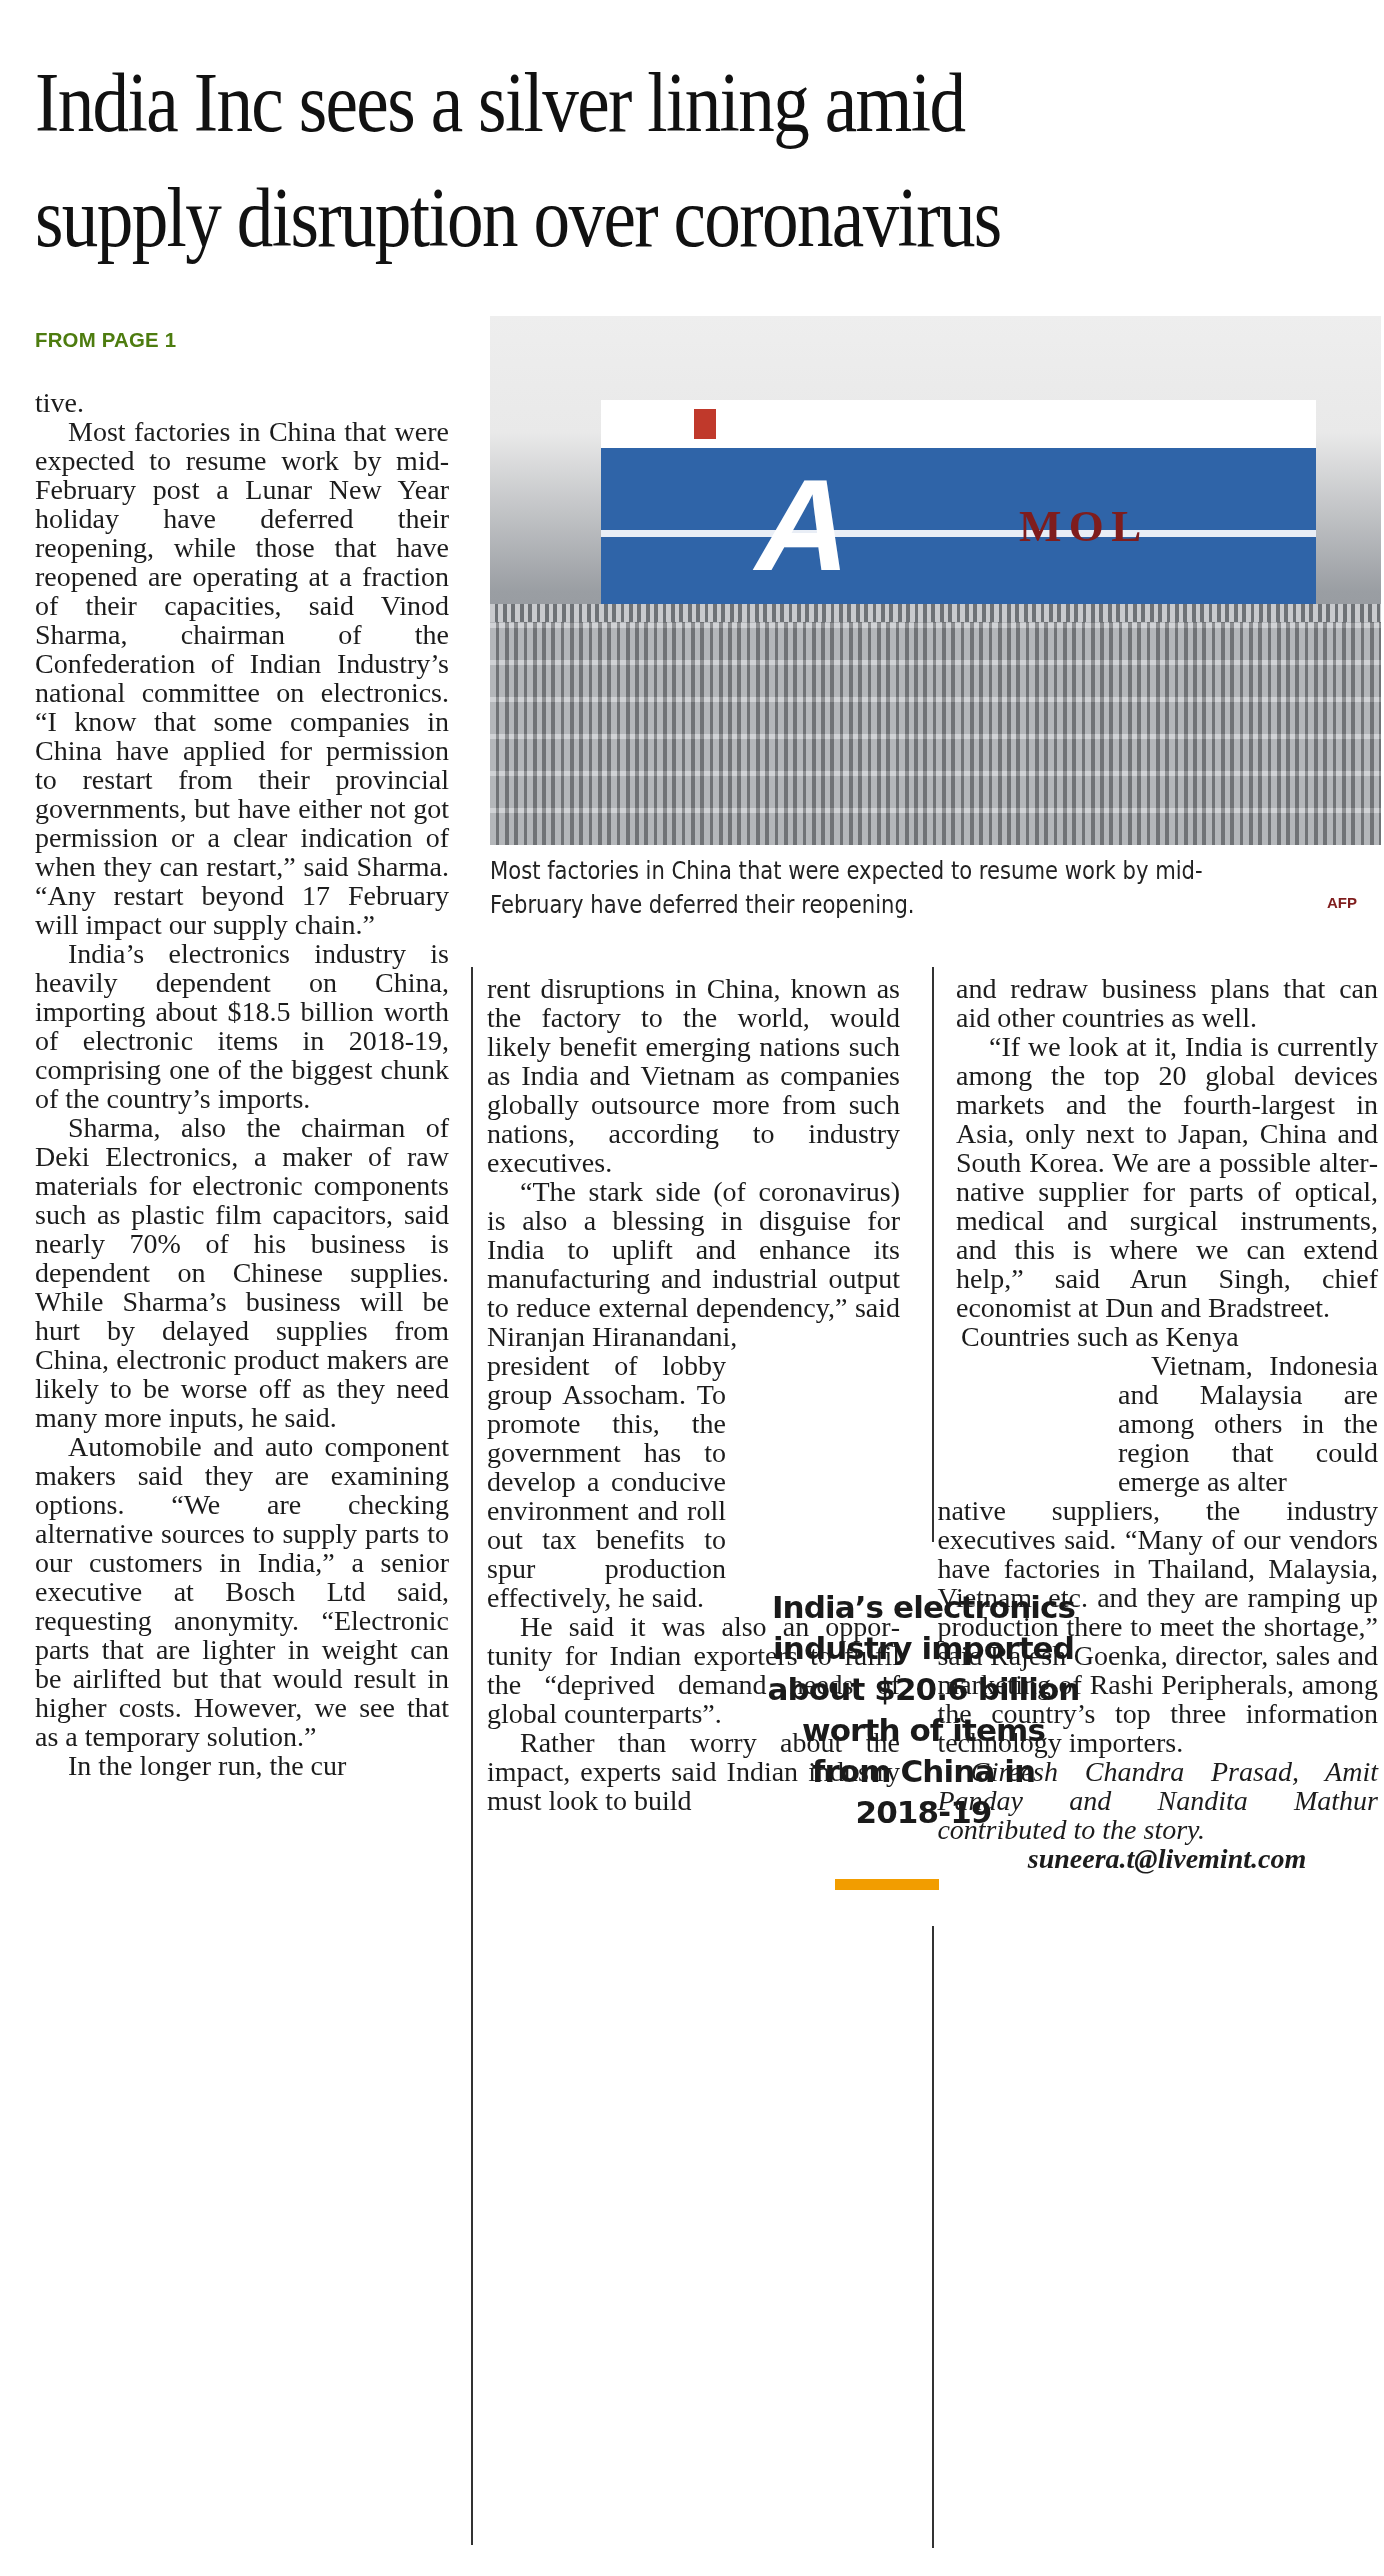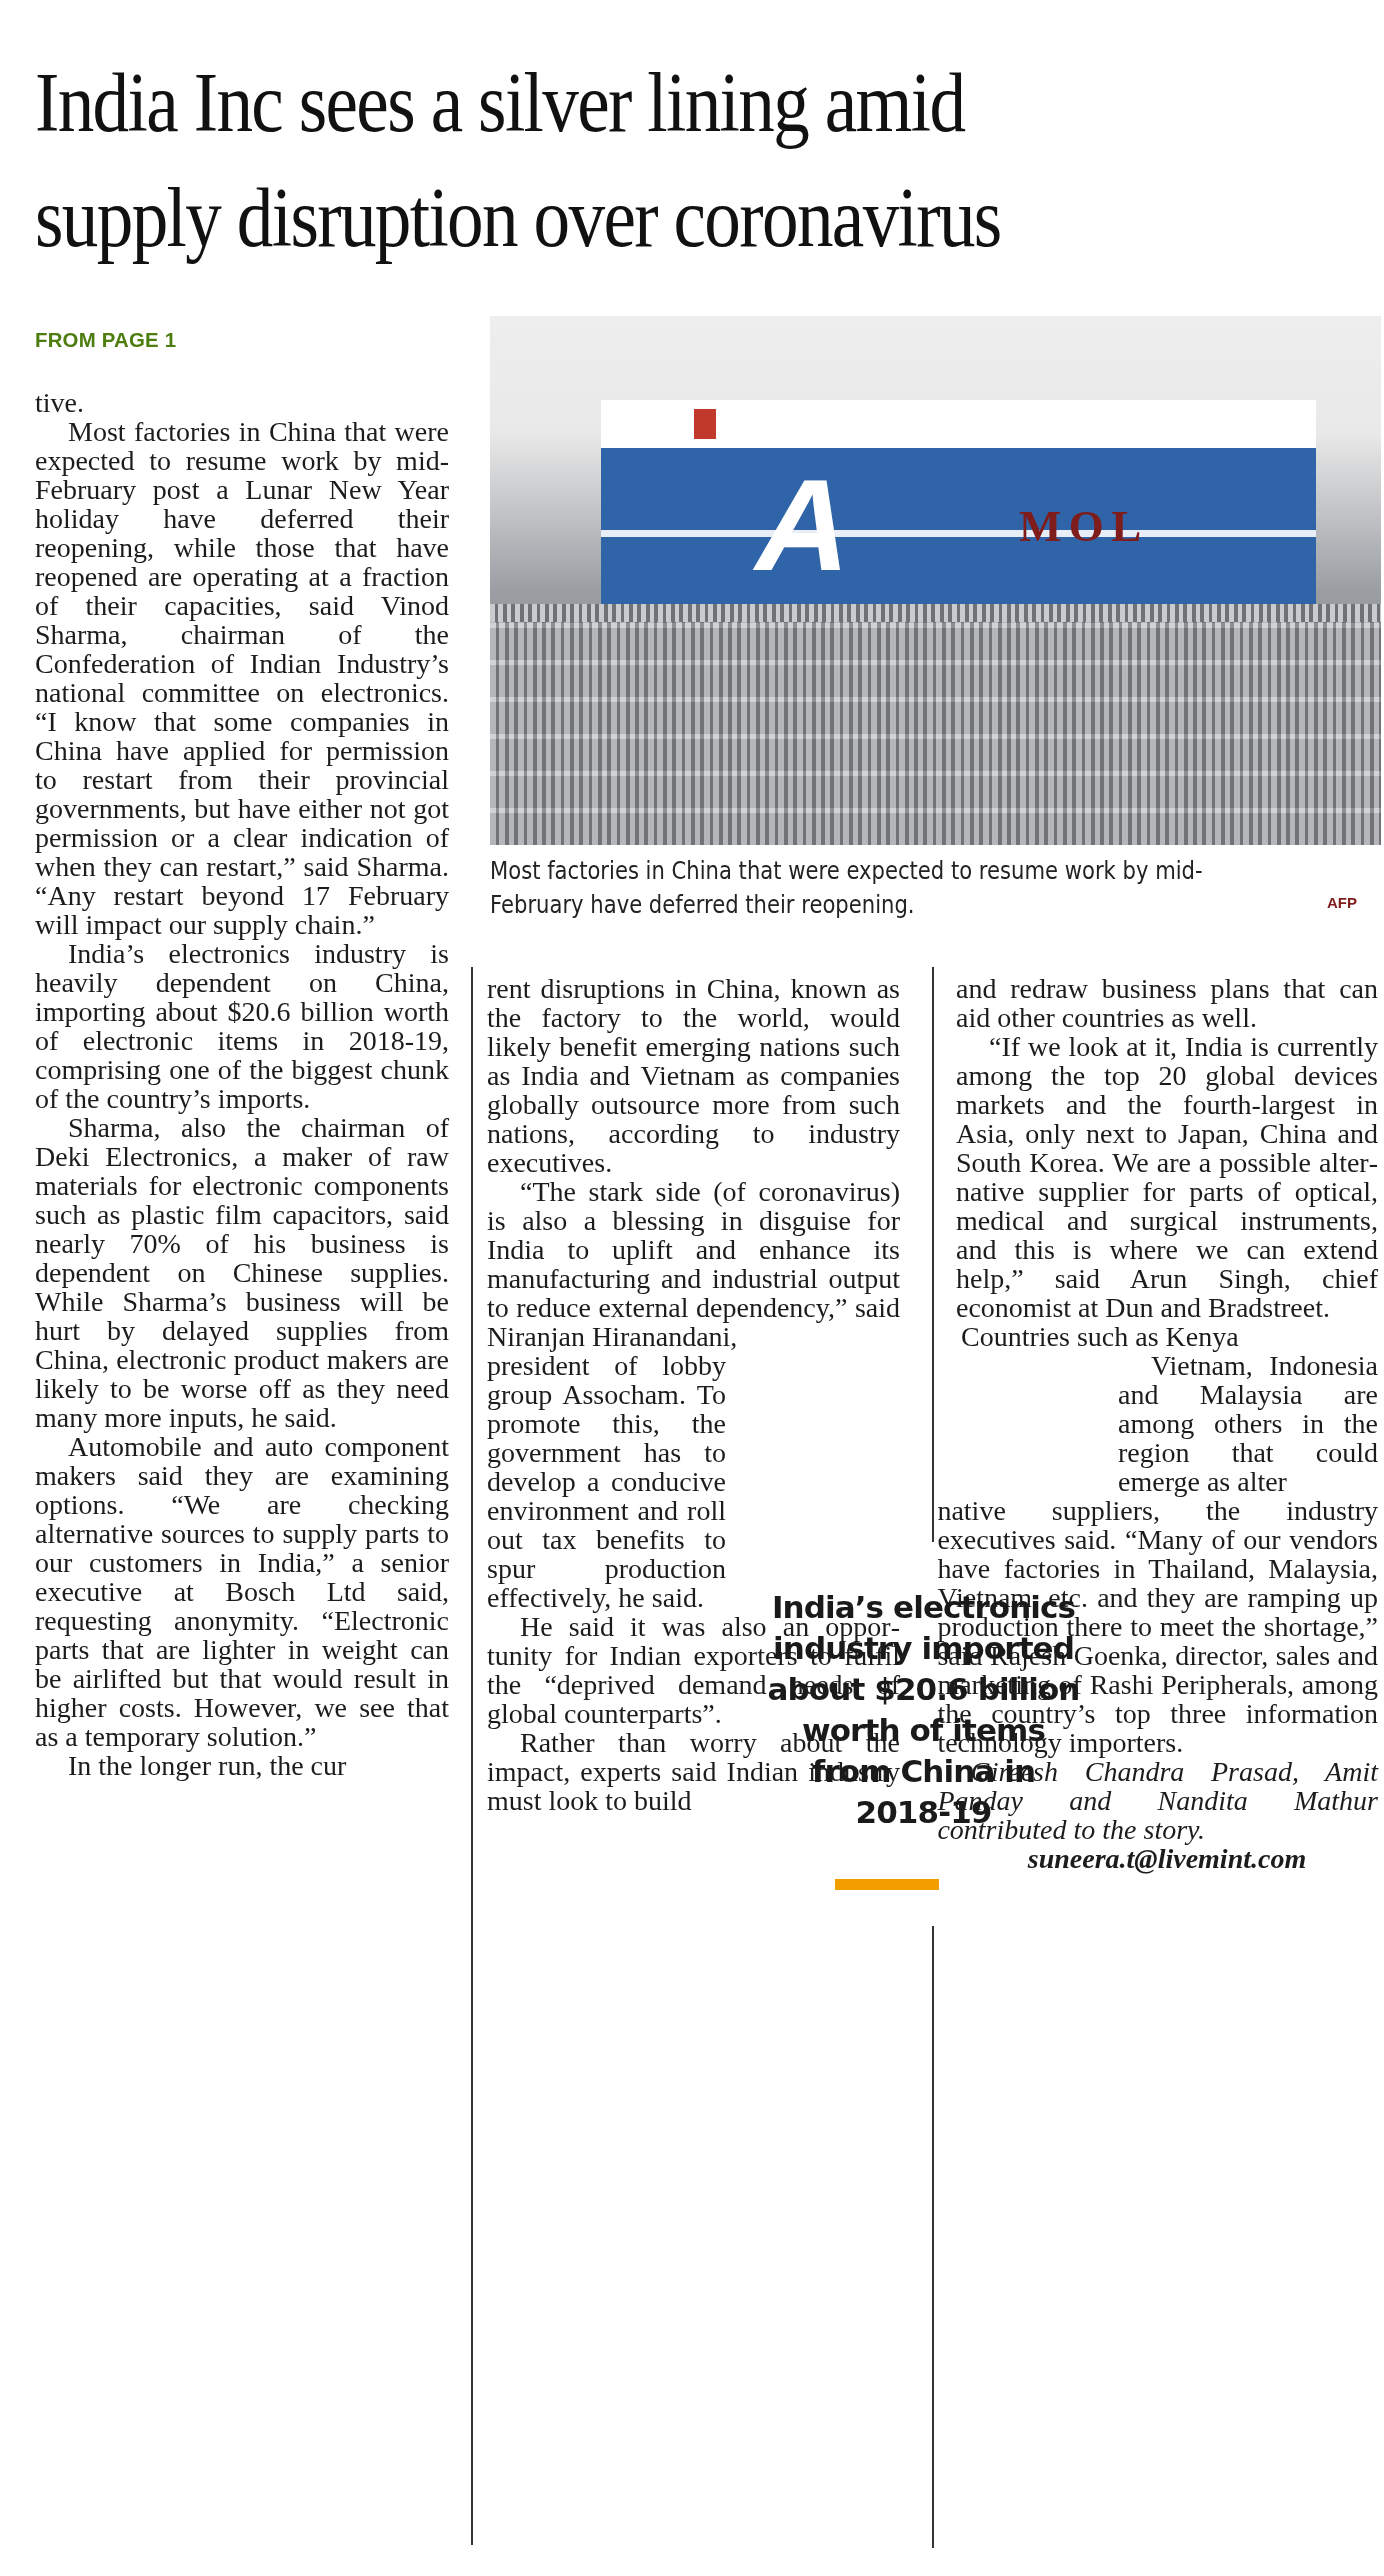--- a/index.html
+++ b/index.html
@@ -105,21 +105,21 @@
   <div class="lot-top"></div>
   <div class="lot"></div>
 </div>
 
 <div class="caption">Most factories in China that were expected to resume work by mid-February have deferred their reopening.</div>
 <div class="credit">AFP</div>
 
 <div class="col" id="col1">
   <p class="noindent">tive.</p>
   <p>Most factories in China that were expected to resume work by mid-February post a Lunar New Year holiday have deferred their reopening, while those that have reopened are operating at a fraction of their capacities, said Vinod Sharma, chairman of the Confederation of Indian Industry’s national committee on electronics. “I know that some companies in China have applied for permission to restart from their provincial governments, but have either not got permission or a clear indication of when they can restart,” said Sharma. “Any restart beyond 17 February will impact our supply chain.”</p>
-  <p>India’s electronics industry is heavily dependent on China, importing about $20.6 billion worth of electronic items in 2018-19, comprising one of the biggest chunk of the country’s imports.</p>
+  <p>India’s electronics industry is heavily dependent on China, importing about $18.5 billion worth of electronic items in 2018-19, comprising one of the biggest chunk of the country’s imports.</p>
   <p>Sharma, also the chairman of Deki Electronics, a maker of raw materials for electronic components such as plastic film capacitors, said nearly 70% of his business is depend­ent on Chinese supplies. While Sharma’s business will be hurt by delayed supplies from China, electronic product makers are likely to be worse off as they need many more inputs, he said.</p>
   <p>Automobile and auto com­ponent makers said they are examining options. “We are checking alternative sources to supply parts to our custom­ers in India,” a senior executive at Bosch Ltd said, requesting anonymity. “Electronic parts that are lighter in weight can be airlifted but that would result in higher costs. How­ever, we see that as a tempo­rary solution.”</p>
   <p>In the longer run, the cur­</p>
 </div>
 
 <div class="rule" style="left:471px; top:967px; height:1578px;"></div>
 
 <div class="col" id="col2">
   <p class="noindent">rent disruptions in China, known as the factory to the world, would likely benefit emerging nations such as India and Vietnam as companies globally outsource more from such nations, according to industry executives.</p>
   <p>“The stark side (of coronavi­rus) is also a blessing in dis­guise for India to uplift and enhance its manufacturing and industrial output to reduce external dependency,” said Niranjan Hiranandani,</p>

